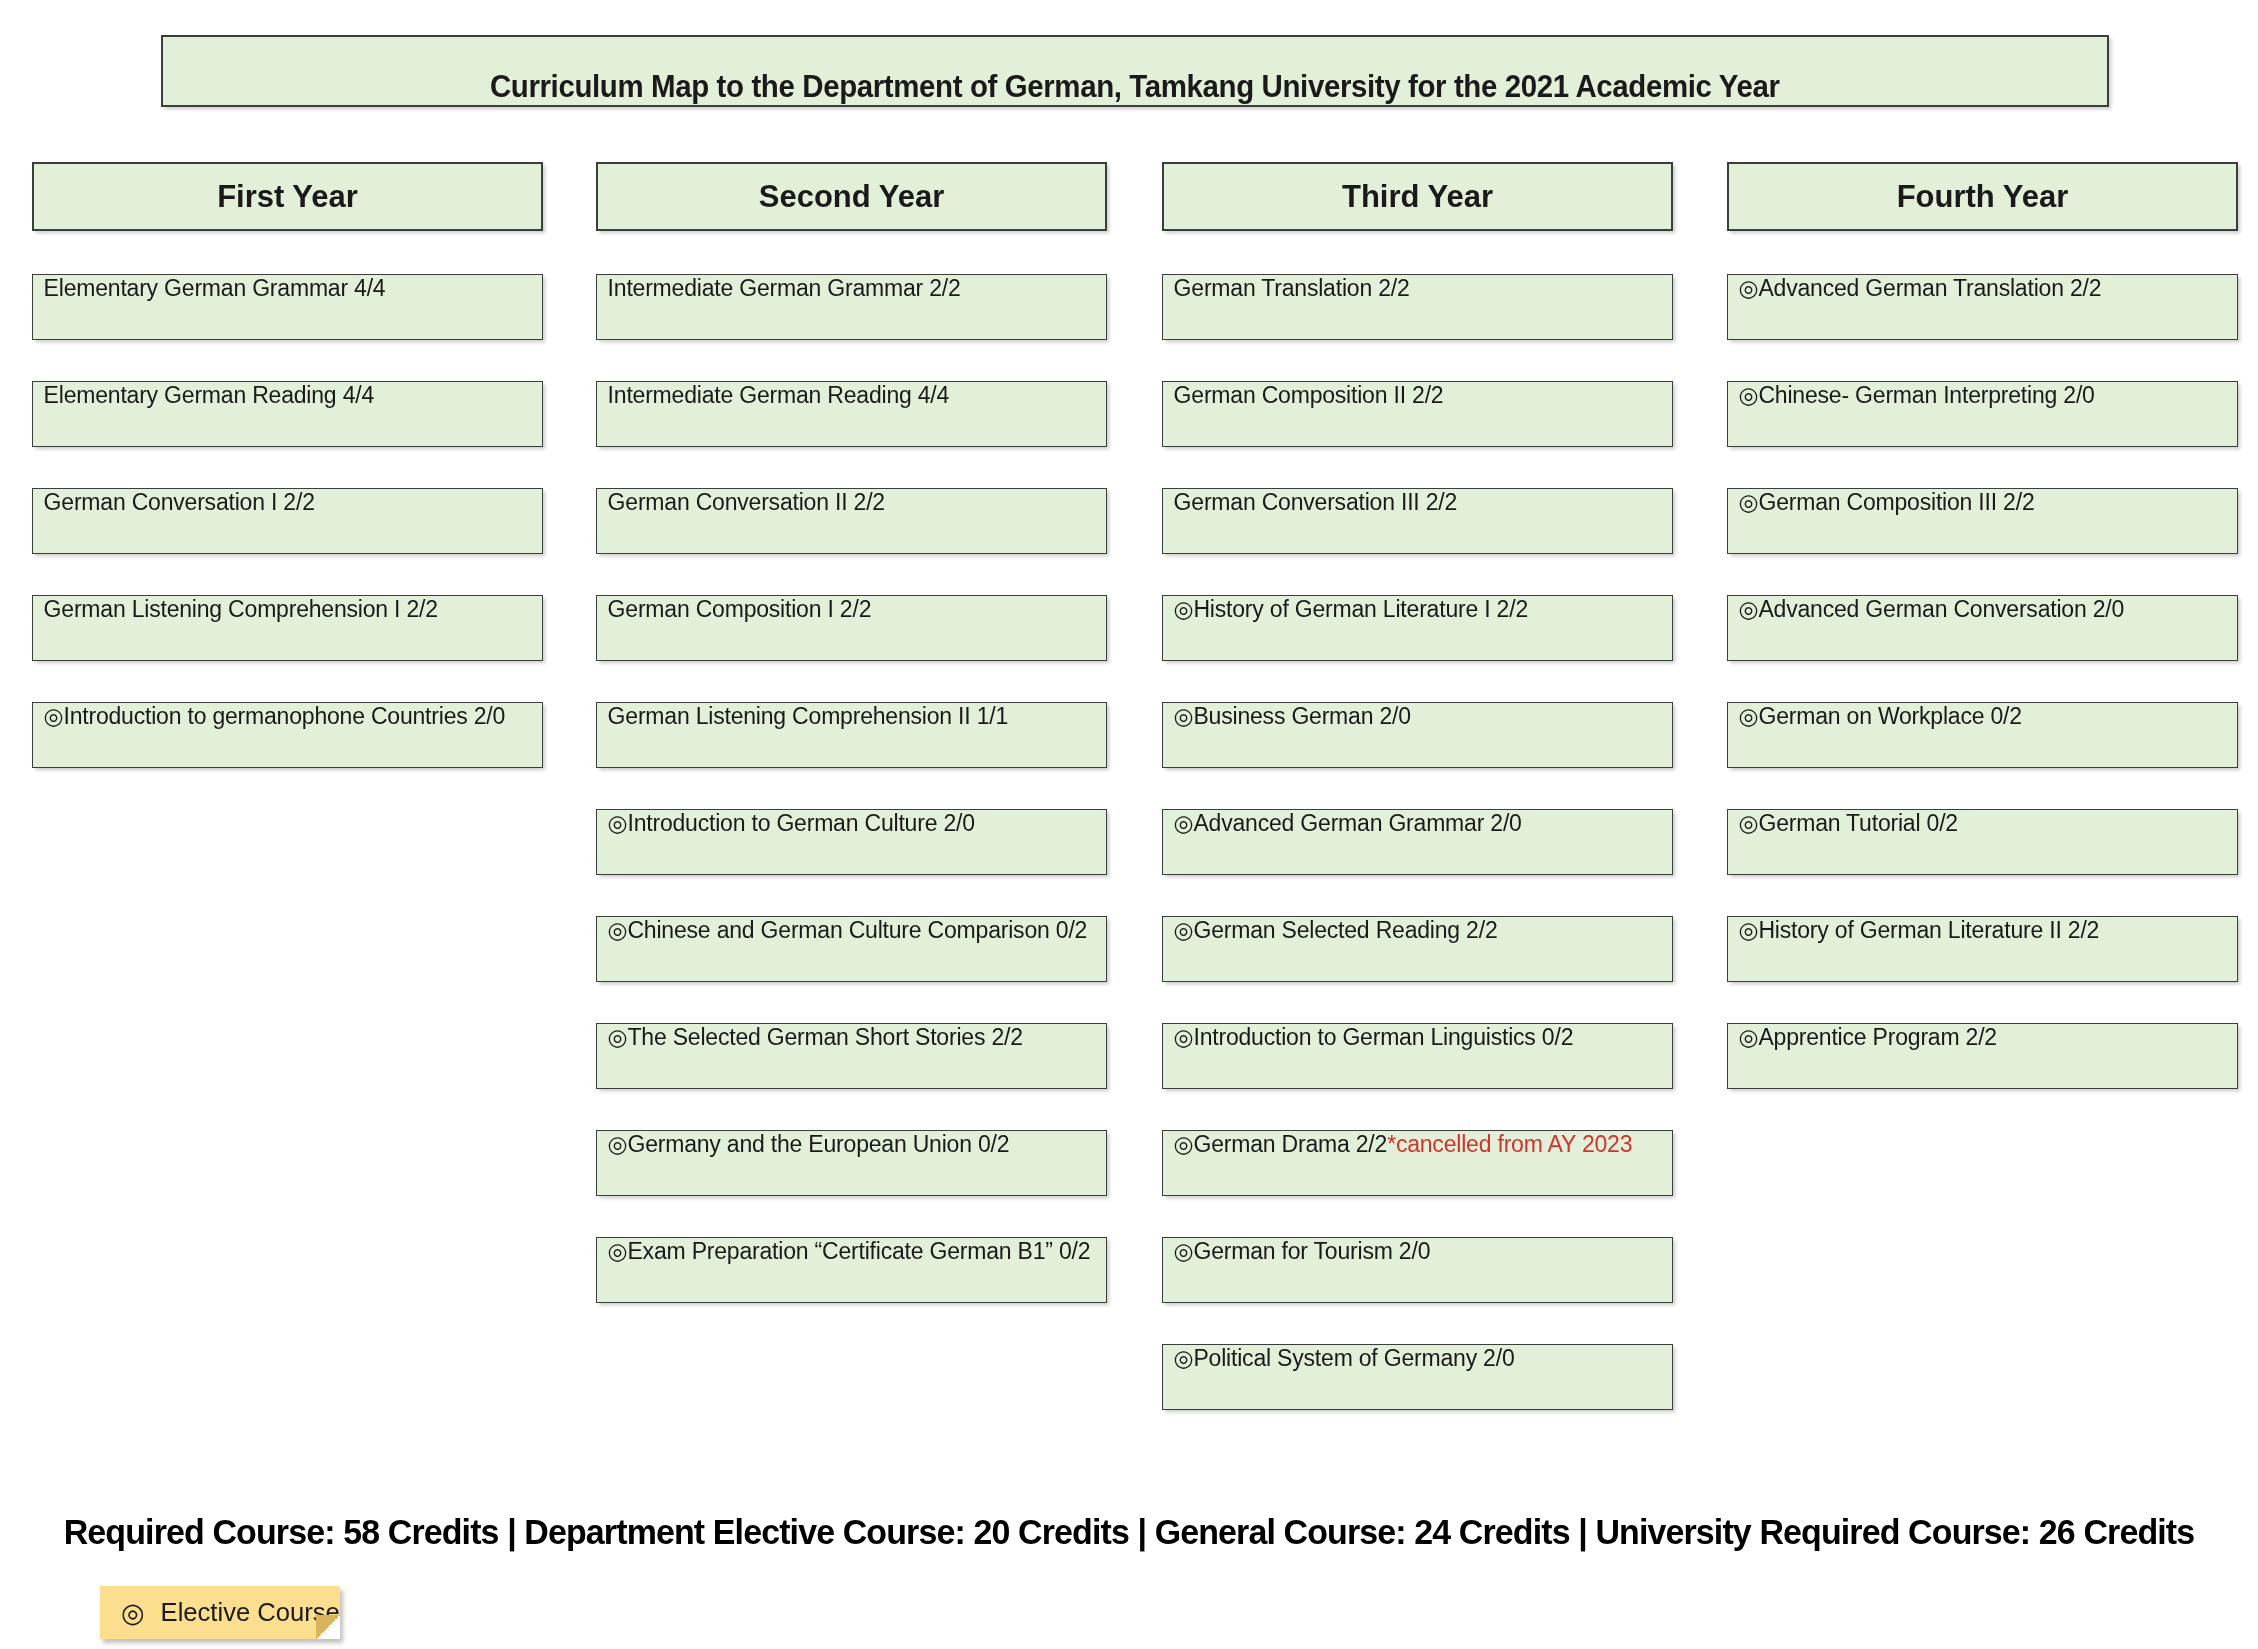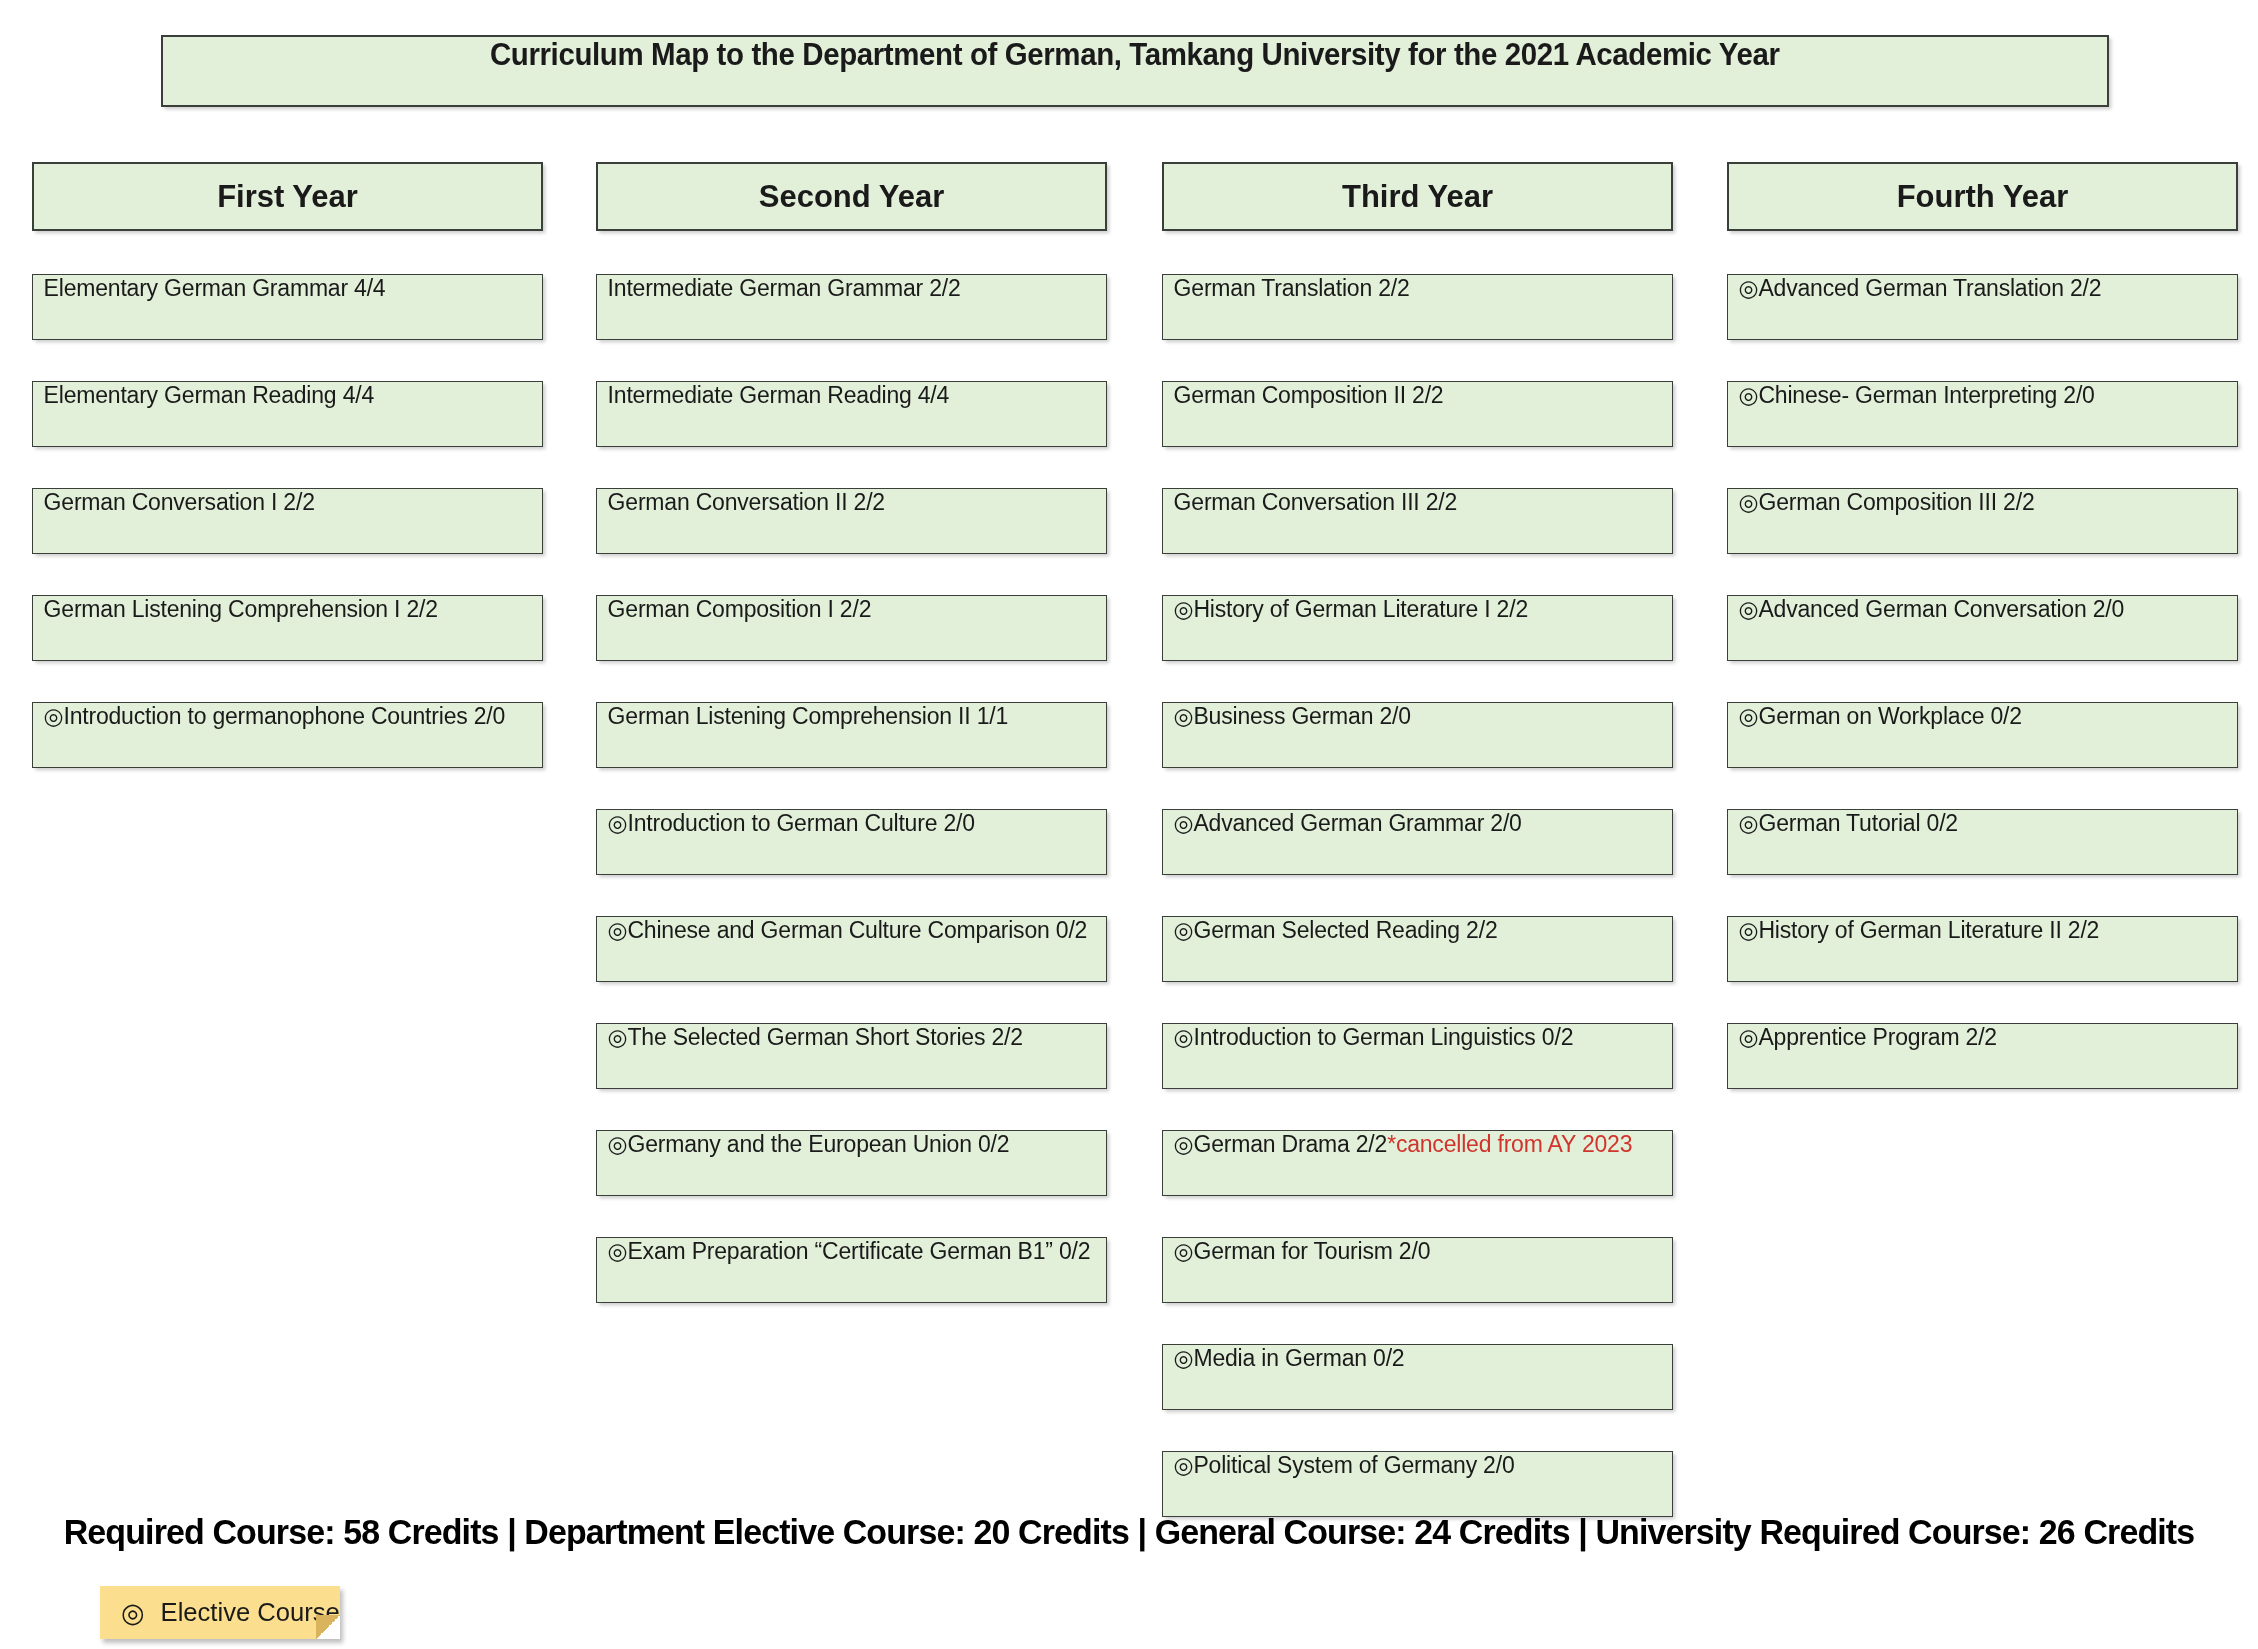--- a/index.html
+++ b/index.html
@@ -19,21 +19,21 @@
   .title-box {
     position: absolute;
     left: 161px;
     top: 35px;
     width: 1948px;
     height: 72px;
     background: var(--box-fill, #e2efd9);
     border: 2.6px solid var(--box-border, #3b3f3a);
     box-sizing: border-box;
     display: flex;
-    align-items: flex-start;
+    align-items: flex-end;
     justify-content: center;
     box-shadow: 2.6px 2.6px 3.5px rgba(0,0,0,0.2);
   }
   .title-text {
     font-weight: bold;
     font-size: 31px;
     letter-spacing: -0.4px;
     white-space: nowrap;
     transform: scaleX(0.95);
   }
@@ -215,23 +215,20 @@
           <span class="course-text">◎Introduction to German Linguistics 0/2</span>
         </div>
         <div class="course-box">
           <span class="course-text">◎German Drama 2/2</span>
           <span class="course-note">*cancelled from AY 2023</span>
         </div>
         <div class="course-box">
           <span class="course-text">◎German for Tourism 2/0</span>
         </div>
         <div class="course-box">
-          <span class="course-text">◎Media in German 0/2</span>
-        </div>
-        <div class="course-box">
           <span class="course-text">◎Political System of Germany 2/0</span>
         </div>
       </div>
   </div>
 
   <div class="year-column col-4">
     <div class="year-header">
       <span>Fourth Year</span>
     </div>
     <div class="course-list">

